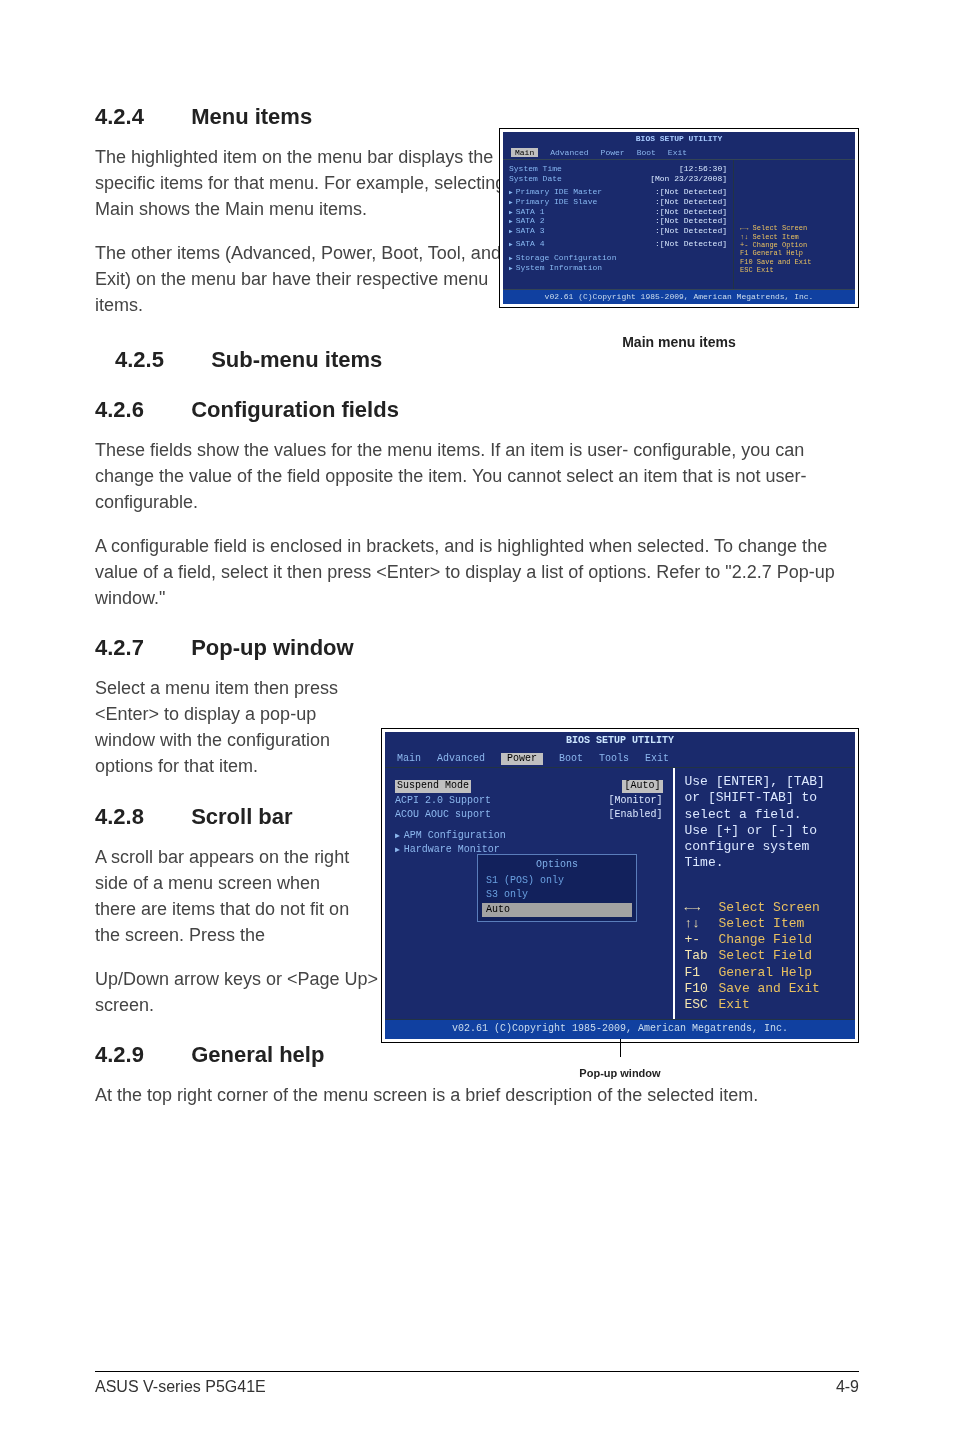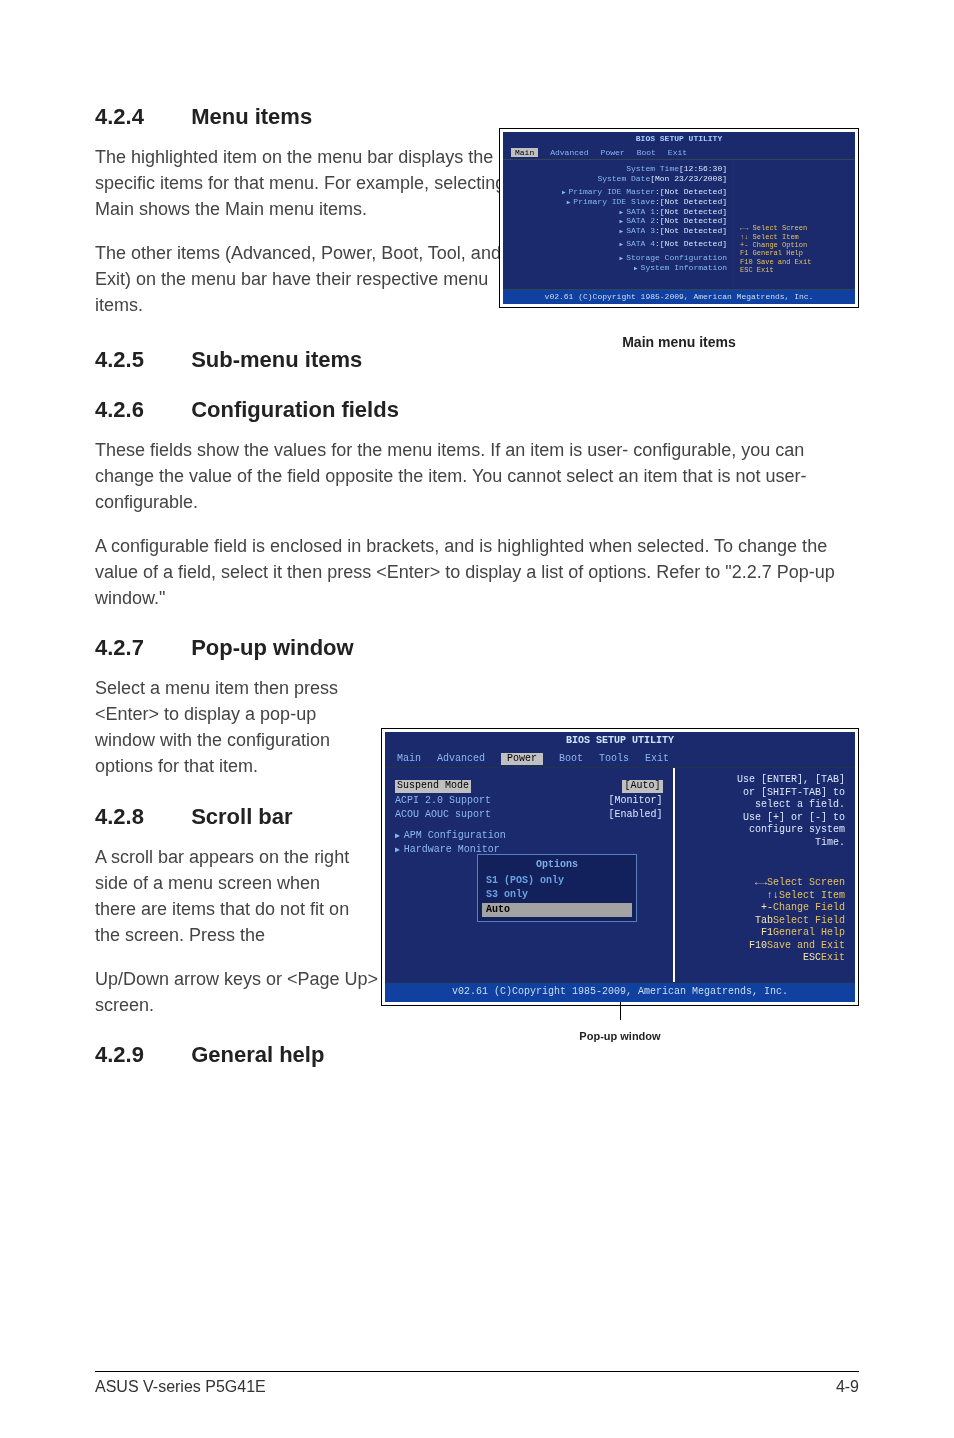--- a/index.html
+++ b/index.html
@@ -23,21 +23,21 @@
   .num { display: inline-block; width: 90px; }
   p {
     font-size: 18px;
     line-height: 1.45;
     color: #444;
     margin-bottom: 18px;
   }
   .sec424, .sec425, .sec426-h, .sec427-h, .sec428-h, .sec429-h {
     margin-top: 24px;
   }
-  .sec425 { margin-top: 28px; }
+  .sec425 { margin-top: 28px; margin-left: 20px; }
   .sec426-h { margin-top: 24px; }
 
   
   .fig1 {
     position: absolute;
     right: 95px;
     top: 128px;
     width: 360px;
   }
   .bios1-outer { border: 1px solid #000; background:#fff; padding:3px; }
@@ -49,21 +49,21 @@
     line-height: 1.2;
     position: relative;
   }
   .bios1 .title { text-align:center; color:#aaccff; font-weight:bold; padding:2px 0; }
   .bios1 .menubar { display:flex; gap:12px; padding:2px 8px; }
   .bios1 .menubar span { color:#8cb7ee; }
   .bios1 .menubar .sel { background:#c0c0c0; color:#000; padding:0 4px; }
   .bios1 .body { display:flex; border-top:1px solid #4a6; border-top-color:#345; min-height:130px;}
   .bios1 .left { flex:2; padding:4px 6px; border-right:1px solid #234; }
   .bios1 .right { flex:1; padding:4px 6px; color:#e8c060; font-size:7px; }
-  .bios1 .left .row { display:flex; justify-content:flex-end; white-space:nowrap; }
+  .bios1 .left .row { display:flex; justify-content:space-between; white-space:nowrap; }
   .bios1 .left .row .lbl { color:#87b8f2; }
   .bios1 .left .row .val { color:#d8e8ff; }
   .bios1 .copy { background:#1040a0; color:#cde; text-align:center; padding:2px; border-top:1px solid #345;}
   .bios1 .tri::before { content:"▶"; font-size:6px; margin-right:3px; color:#87b8f2;}
   .fig1-caption { text-align:center; font-size:14px; font-weight:bold; margin-top:26px; color:#222;}
 
   .para-left-424 { width: 440px; }
 
   
   .fig2 {
@@ -78,36 +78,35 @@
     color:#9ec8ff;
     font-family:"Courier New", monospace;
     font-size:10px;
     line-height:1.25;
   }
   .bios2 .title { text-align:center; color:#cde6ff; font-weight:bold; padding:3px 0;}
   .bios2 .menubar { display:flex; gap:16px; padding:2px 12px; color:#8cb7ee;}
   .bios2 .menubar .sel { background:#c0c0c0; color:#000; padding:0 6px;}
   .bios2 .body { display:flex; border-top:1px solid #234; min-height:215px;}
   .bios2 .left { flex:2; padding:6px 10px; border-right:2px solid #ffffff; position:relative;}
-  .bios2 .right { flex:1.2; padding:6px 10px; color:#e8c060; font-size:10px;text-align:right;}
+  .bios2 .right { flex:1.2; padding:6px 10px; color:#e8c060; font-size:13px;}
   .bios2 .left .row { display:flex; justify-content:space-between; white-space:nowrap; margin-bottom:2px;}
   .bios2 .left .row.sel .lbl { background:#c0c0c0; color:#000; padding:0 2px;}
   .bios2 .left .row.sel .val { background:#c0c0c0; color:#000; padding:0 2px;}
   .bios2 .left .row .lbl { color:#8cb7ee;}
   .bios2 .left .row .val { color:#dce8ff;}
   .bios2 .left .tri::before { content:"▶"; font-size:8px; margin-right:4px; color:#8cb7ee;}
   .bios2 .popup {
     position:absolute;
     left:92px; top:86px;
     width:160px;
     background:#12215c;
     border:1px solid #5a7dbb;
     color:#6aa0e0;
     padding:4px;
-    font-weight:bold;
   }
   .bios2 .popup .ptitle { text-align:center; color:#7eaee8; margin-bottom:2px;}
   .bios2 .popup .popt { padding:1px 4px;}
   .bios2 .popup .popt.sel { background:#a3a3a3; color:#000;}
   .bios2 .copy { background:#1040a0; color:#cde; text-align:center; padding:3px; border-top:1px solid #234;}
   .bios2 .right .help-top { color:#dce8ff; margin-bottom:8px;}
   .bios2 .right .legend { color:#e8c060; margin-top:28px;}
   .bios2 .right .legend div { white-space:nowrap;}
   .bios2 .right .legend .k { color:#f6e6b0; display:inline-block; width:34px;}
   .fig2-caption { text-align:center; font-size:11px; font-weight:bold; margin-top:6px; color:#222;}
@@ -303,19 +302,20 @@
     <span class="num">4.2.8</span>
     <span>Scroll bar</span>
   </h2>
   <p class="para-left-427">A scroll bar appears on the right side of a menu screen when there are items that do not fit on the screen. Press the</p>
   <p>Up/Down arrow keys or &lt;Page Up&gt; /&lt;Page Down&gt; keys to display the other items on the screen.</p>
 
   <h2 class="sec429-h">
     <span class="num">4.2.9</span>
     <span>General help</span>
   </h2>
+  <p>At the top right corner of the menu screen is a brief description of the selected item.</p>
 
 </div>
 
 <div class="footer">
   <span>ASUS V-series P5G41E</span>
   <span>4-9</span>
 </div>
 
 </body></html>

